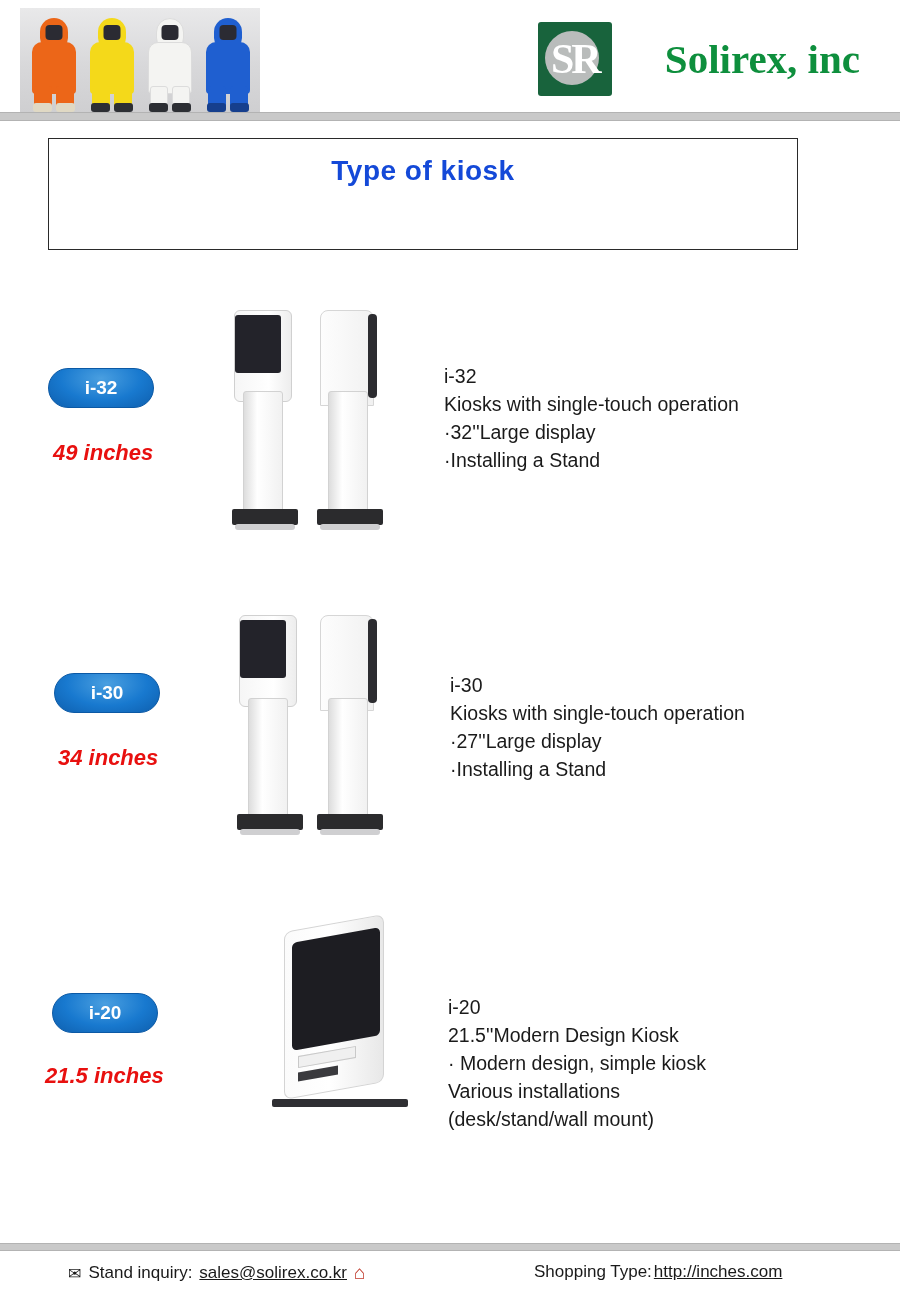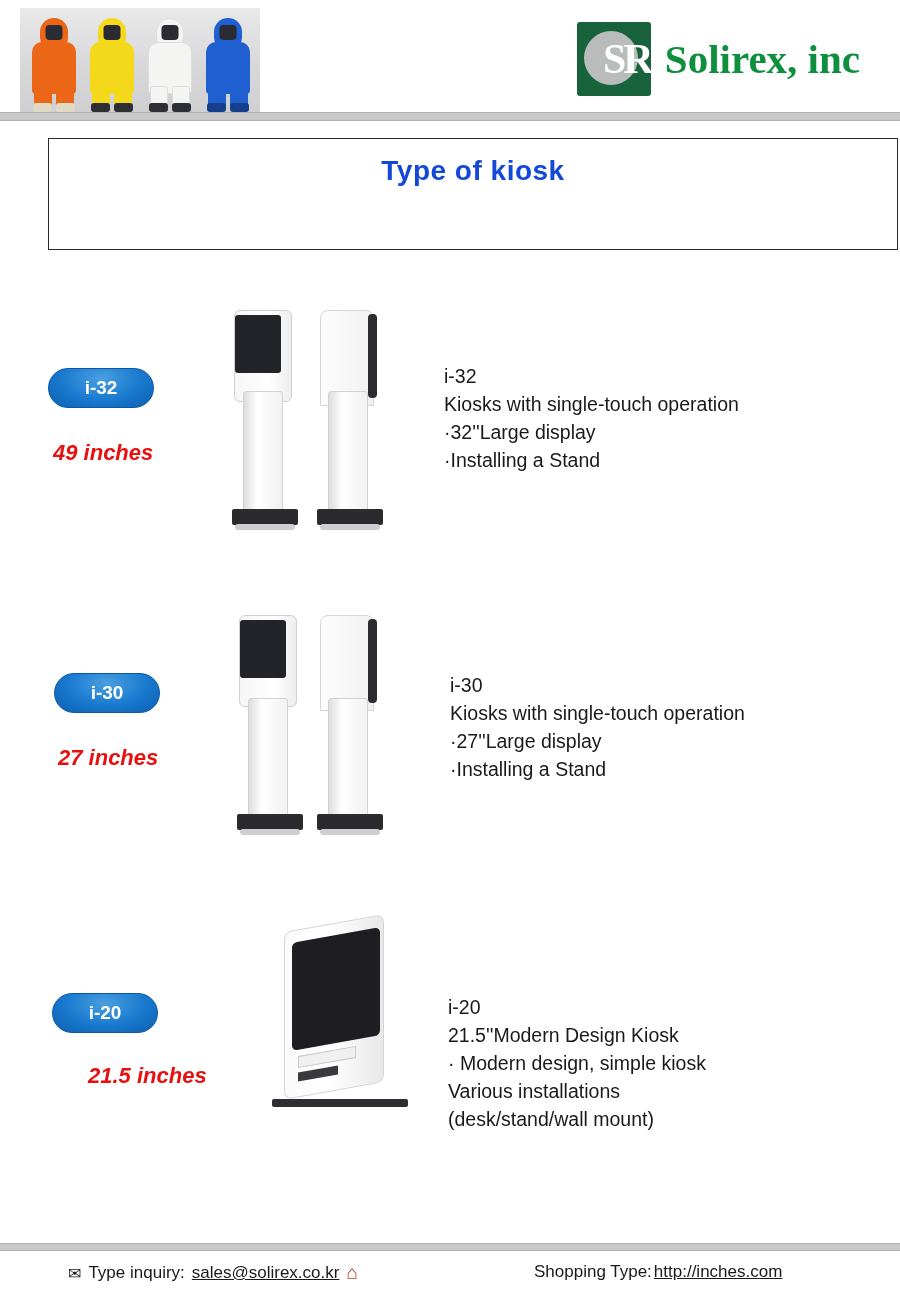--- a/index.html
+++ b/index.html
@@ -108,55 +108,56 @@
   }
   .brand-logo .circle {
     position: absolute;
     left: 7px; top: 9px;
     width: 54px; height: 54px;
     border-radius: 50%;
     background: #b9bcbb;
   }
   .brand-logo .letters {
     position: absolute;
-    left: 13px; top: 0;
+    left: 0; top: 0;
     width: 74px; height: 74px;
     color: #ffffff;
     font-family: "Liberation Serif", serif;
     font-weight: bold;
     font-size: 42px;
     display: flex;
     align-items: center;
     justify-content: center;
     letter-spacing: -3px;
   }
   .brand-name {
     font-family: "Liberation Serif", serif;
     font-weight: bold;
     font-size: 41px;
     color: #0e8f3d;
     letter-spacing: 0px;
+    margin-left: 39px;
   }
   .header-rule {
     position: absolute;
     left: 0;
     top: 112px;
     width: 900px;
     height: 7px;
     background: #c9c9c9;
     border-top: 1px solid #b3b3b3;
     border-bottom: 1px solid #b3b3b3;
   }
 
   
   .title-box {
     position: absolute;
     left: 48px;
     top: 138px;
-    width: 850px;
+    width: 750px;
     height: 112px;
     border: 1px solid #2a2a2a;
     box-sizing: border-box;
     background: #ffffff;
     text-align: center;
   }
   .title-main {
     margin-top: 16px;
     font-size: 28px;
     font-weight: bold;
@@ -473,21 +474,21 @@
   </div>
 
   <div class="desc" style="left:444px; top:62px;">i-32
 Kiosks with single-touch operation
 ·32''Large display
 ·Installing a Stand</div>
 </div>
 
 <div class="row row-2">
   <div class="badge" style="left:54px; top:68px;">i-30</div>
-  <div class="inches" style="left:58px; top:140px;">27 inches</div>
+  <div class="inches" style="left:58px; top:140px;">34 inches</div>
 
   <div class="kiosk-art" style="left:235px; top:10px; width:170px; height:215px;">
     <div class="stand-unit" style="left:0; top:0; width:70px; height:215px;">
       <div class="screen-head"></div>
       <div class="screen-glass"></div>
       <div class="screen-scanner"></div>
       <div class="stand-pole" style="height:118px;"></div>
       <div class="stand-base" style="left:2px;"></div>
     </div>
     <div class="stand-unit" style="left:80px; top:0; width:70px; height:215px;">
@@ -499,21 +500,21 @@
   </div>
 
   <div class="desc" style="left:450px; top:66px;">i-30
 Kiosks with single-touch operation
 ·27''Large display
 ·Installing a Stand</div>
 </div>
 
 <div class="row row-3">
   <div class="badge" style="left:52px; top:78px;">i-20</div>
-  <div class="inches" style="left:45px; top:148px;margin-left:43px;">21.5 inches</div>
+  <div class="inches" style="left:45px; top:148px;">21.5 inches</div>
 
   <div class="kiosk-art" style="left:272px; top:8px;">
     <div class="tilt-kiosk">
       <div class="tilt-body"></div>
       <div class="tilt-glass"></div>
       <div class="tilt-panel"></div>
       <div class="tilt-slot"></div>
       <div class="tilt-foot"></div>
     </div>
   </div>
@@ -522,21 +523,21 @@
 21.5''Modern Design Kiosk
 · Modern design, simple kiosk
 Various installations
 (desk/stand/wall mount)</div>
 </div>
 
 <div class="footer-rule"></div>
 <div class="footer">
   <div class="footer-left">
     <span class="mail-icon">✉</span>
-    <span>Type inquiry:</span>
+    <span>Stand inquiry:</span>
     <span class="link">sales@solirex.co.kr</span>
     <span class="home-icon">⌂</span>
   </div>
   <div class="footer-right">
     <span>Shopping Type:</span>
     <span class="link">http://inches.com</span>
   </div>
 </div>
 
 </body></html>

